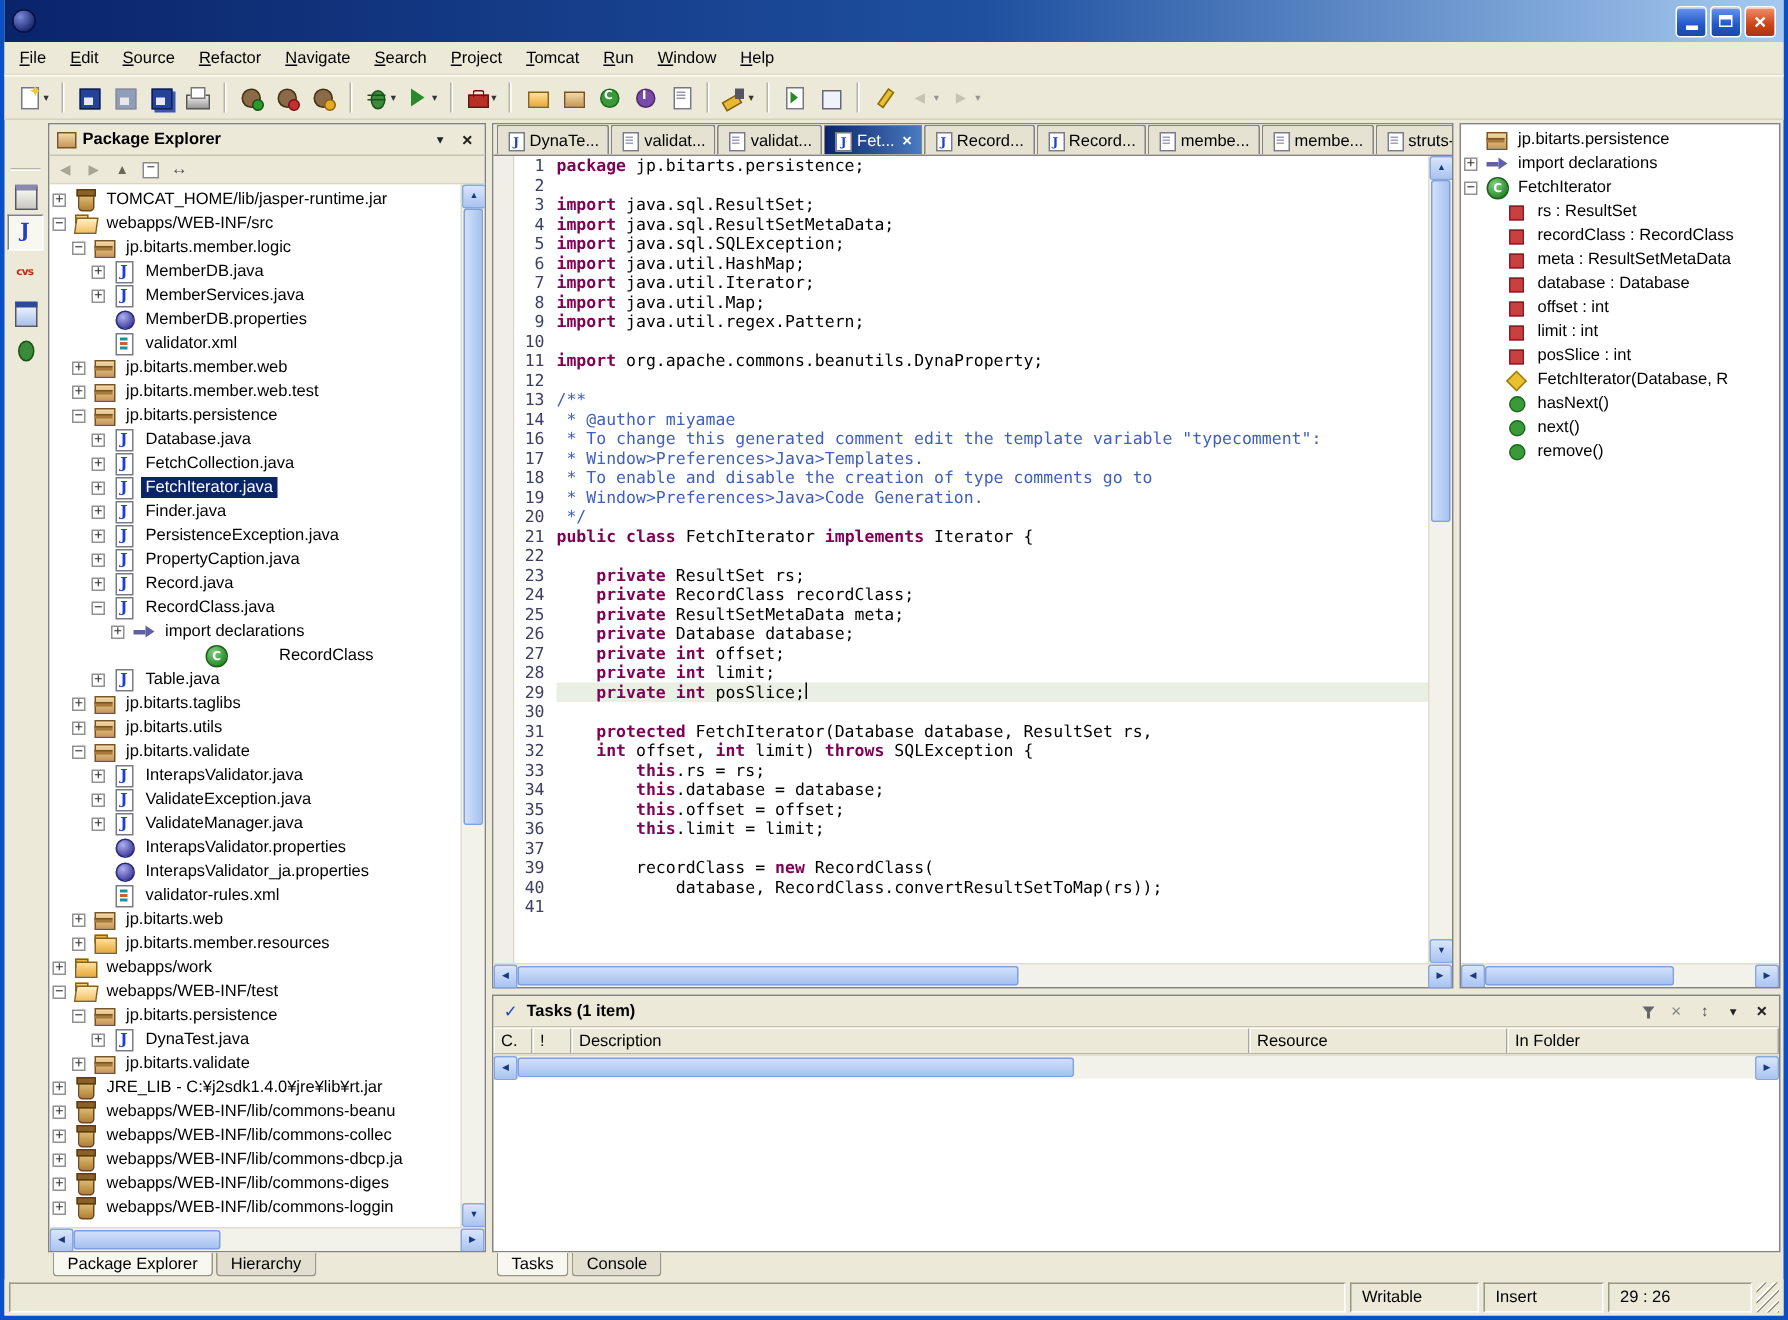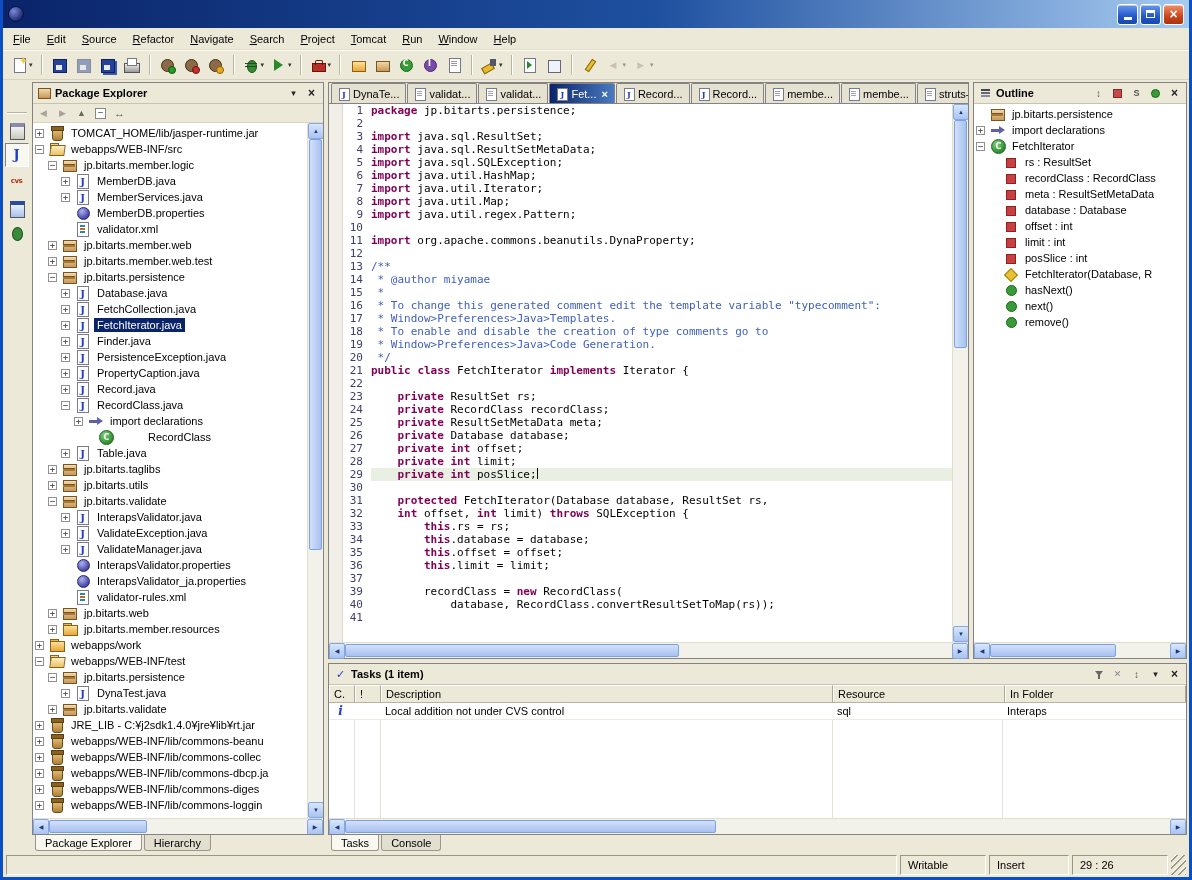--- a/index.html
+++ b/index.html
@@ -464,21 +464,21 @@
               <div class="trow" style="padding-left: 28px;">
                 <span class="exp">−</span>
                 <span class="ic ic-jfile"></span>
                 <span class="tlabel">RecordClass.java</span>
               </div>
               <div class="trow" style="padding-left: 41px;">
                 <span class="exp">+</span>
                 <span class="ic ic-import"></span>
                 <span class="tlabel">import declarations</span>
               </div>
-              <div class="trow" style="padding-left: 23px; gap: 28px;">
+              <div class="trow" style="padding-left: 61px; gap: 28px;">
                 <span class="exp noexp"></span>
                 <span class="ic ic-class"></span>
                 <span class="tlabel">RecordClass</span>
               </div>
               <div class="trow" style="padding-left: 28px;">
                 <span class="exp">+</span>
                 <span class="ic ic-jfile"></span>
                 <span class="tlabel">Table.java</span>
               </div>
               <div class="trow" style="padding-left: 15px;">
@@ -718,24 +718,20 @@
                 </div>
                 <div class="cline">
                   <span class="lnum">13</span>
                   <span class="ctext"><span class="tk-c">/**</span></span>
                 </div>
                 <div class="cline">
                   <span class="lnum">14</span>
                   <span class="ctext"><span class="tk-c"> * @author miyamae</span></span>
                 </div>
                 <div class="cline">
-                  <span class="lnum">15</span>
-                  <span class="ctext"><span class="tk-c"> *</span></span>
-                </div>
-                <div class="cline">
                   <span class="lnum">16</span>
                   <span class="ctext"><span class="tk-c"> * To change this generated comment edit the template variable "typecomment":</span></span>
                 </div>
                 <div class="cline">
                   <span class="lnum">17</span>
                   <span class="ctext"><span class="tk-c"> * Window&gt;Preferences&gt;Java&gt;Templates.</span></span>
                 </div>
                 <div class="cline">
                   <span class="lnum">18</span>
                   <span class="ctext"><span class="tk-c"> * To enable and disable the creation of type comments go to</span></span>
@@ -848,31 +844,20 @@
             <div class="strackh">
                 <div class="sthumbh" style="left:0;width:55%"></div>
               </div>
             <div class="sbtn">
                 <span class="arr">▶</span>
               </div>
           </div>
         </div>
 
         <div class="view outline">
-          <div class="vhead">
-            <span class="vico vico-outline"></span>
-            <span class="vtitle">Outline</span>
-            <span class="vicons">
-                <span class="vico vico-sort"></span>
-                <span class="vico vico-hide-fields"></span>
-                <span class="vico vico-hide-static"></span>
-                <span class="vico vico-hide-nonpublic"></span>
-                <span class="vico vico-close"></span>
-              </span>
-          </div>
           <div class="tree">
               <div class="trow" style="padding-left: 2px;">
                 <span class="exp noexp"></span>
                 <span class="ic ic-package"></span>
                 <span class="tlabel">jp.bitarts.persistence</span>
               </div>
               <div class="trow" style="padding-left: 2px;">
                 <span class="exp">+</span>
                 <span class="ic ic-import"></span>
                 <span class="tlabel">import declarations</span>
@@ -975,35 +960,20 @@
             <div class="thcell" style="width: 452px;">
               <span>Description</span>
             </div>
             <div class="thcell" style="width: 172px;">
               <span>Resource</span>
             </div>
             <div class="thcell" style="flex: 1 1 0%;">
               <span>In Folder</span>
             </div>
           </div>
-        <div class="tbody">
-            <div class="colline" style="left: 25px;"></div>
-            <div class="colline" style="left: 51px;"></div>
-            <div class="colline" style="left: 503px;"></div>
-            <div class="colline" style="left: 673px;"></div>
-            <div class="taskrow">
-              <div class="tcell" style="width: 26px; justify-content: center;">
-                <span class="ic ic-info"></span>
-              </div>
-              <div class="tcell" style="width: 26px;"></div>
-              <div class="tcell" style="width: 452px;">Local addition not under CVS control</div>
-              <div class="tcell" style="width: 170px;">sql</div>
-              <div class="tcell" style="flex: 1 1 0%;">Interaps</div>
-            </div>
-          </div>
         <div class="hscroll">
           <div class="sbtn">
               <span class="arr">◀</span>
             </div>
           <div class="strackh">
               <div class="sthumbh" style="left:0;width:45%"></div>
             </div>
           <div class="sbtn">
               <span class="arr">▶</span>
             </div>

